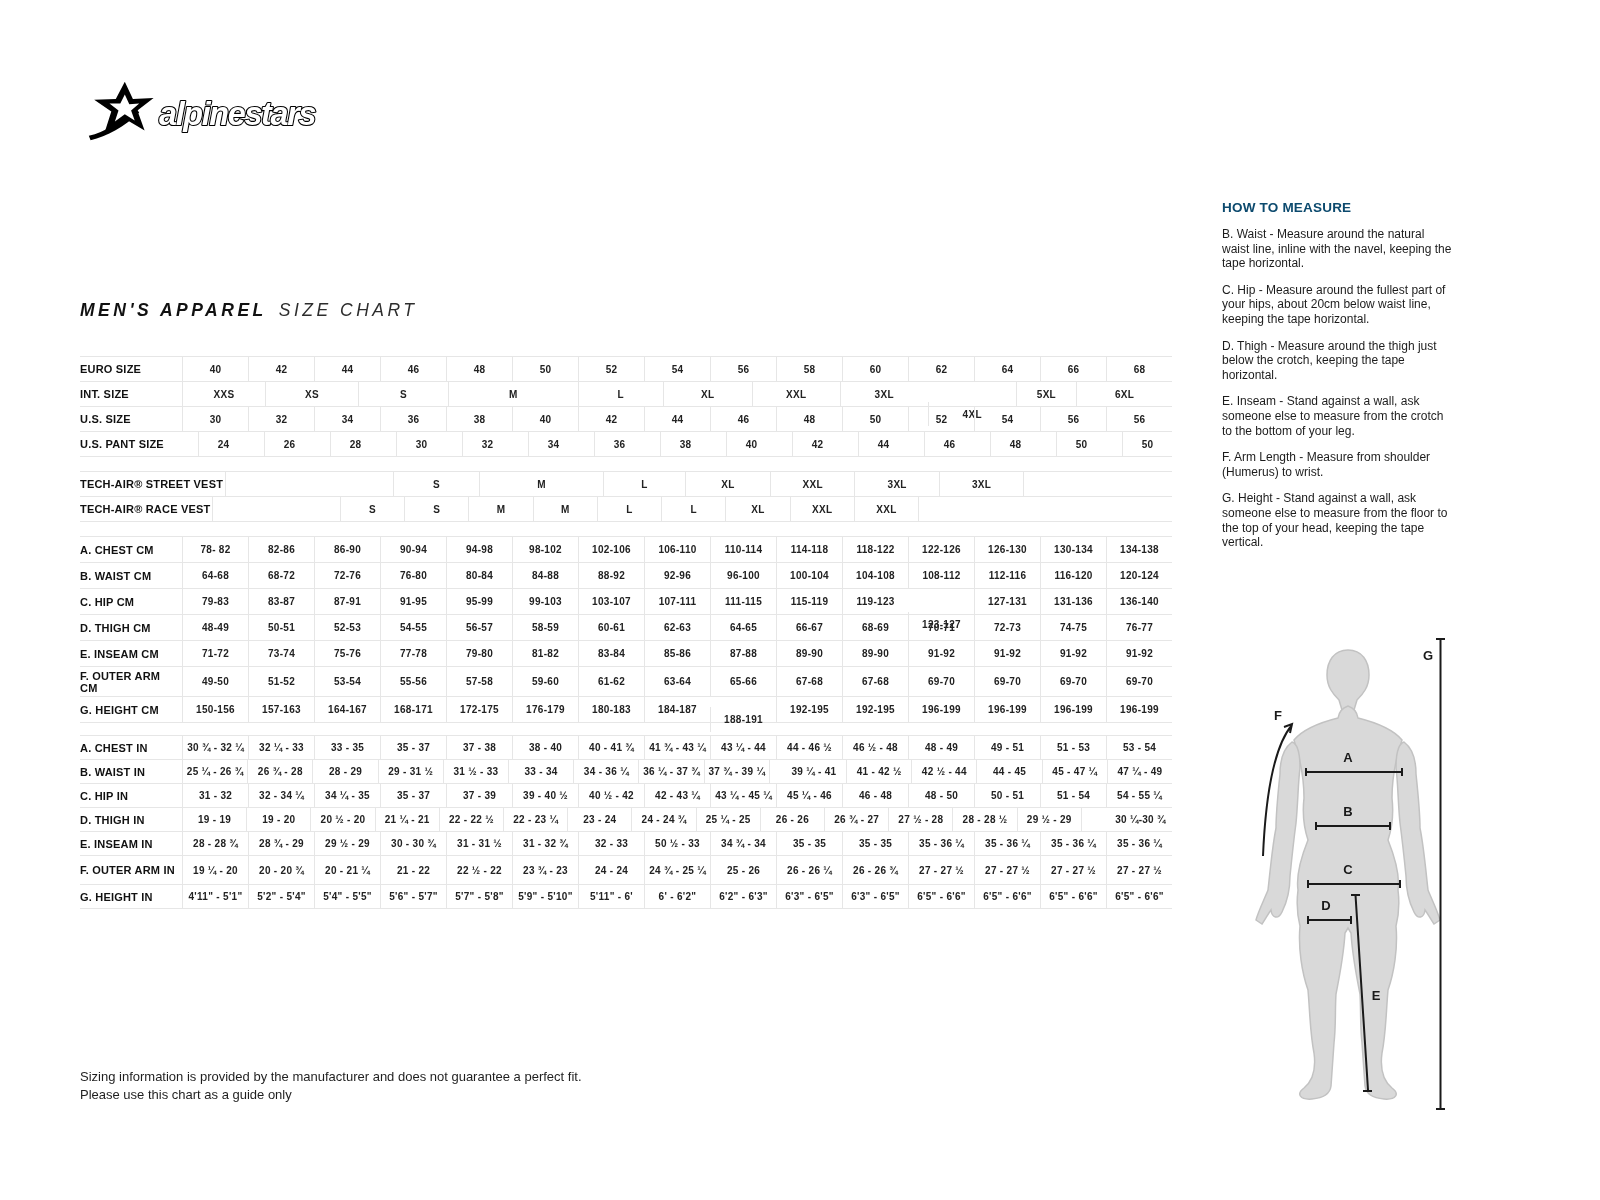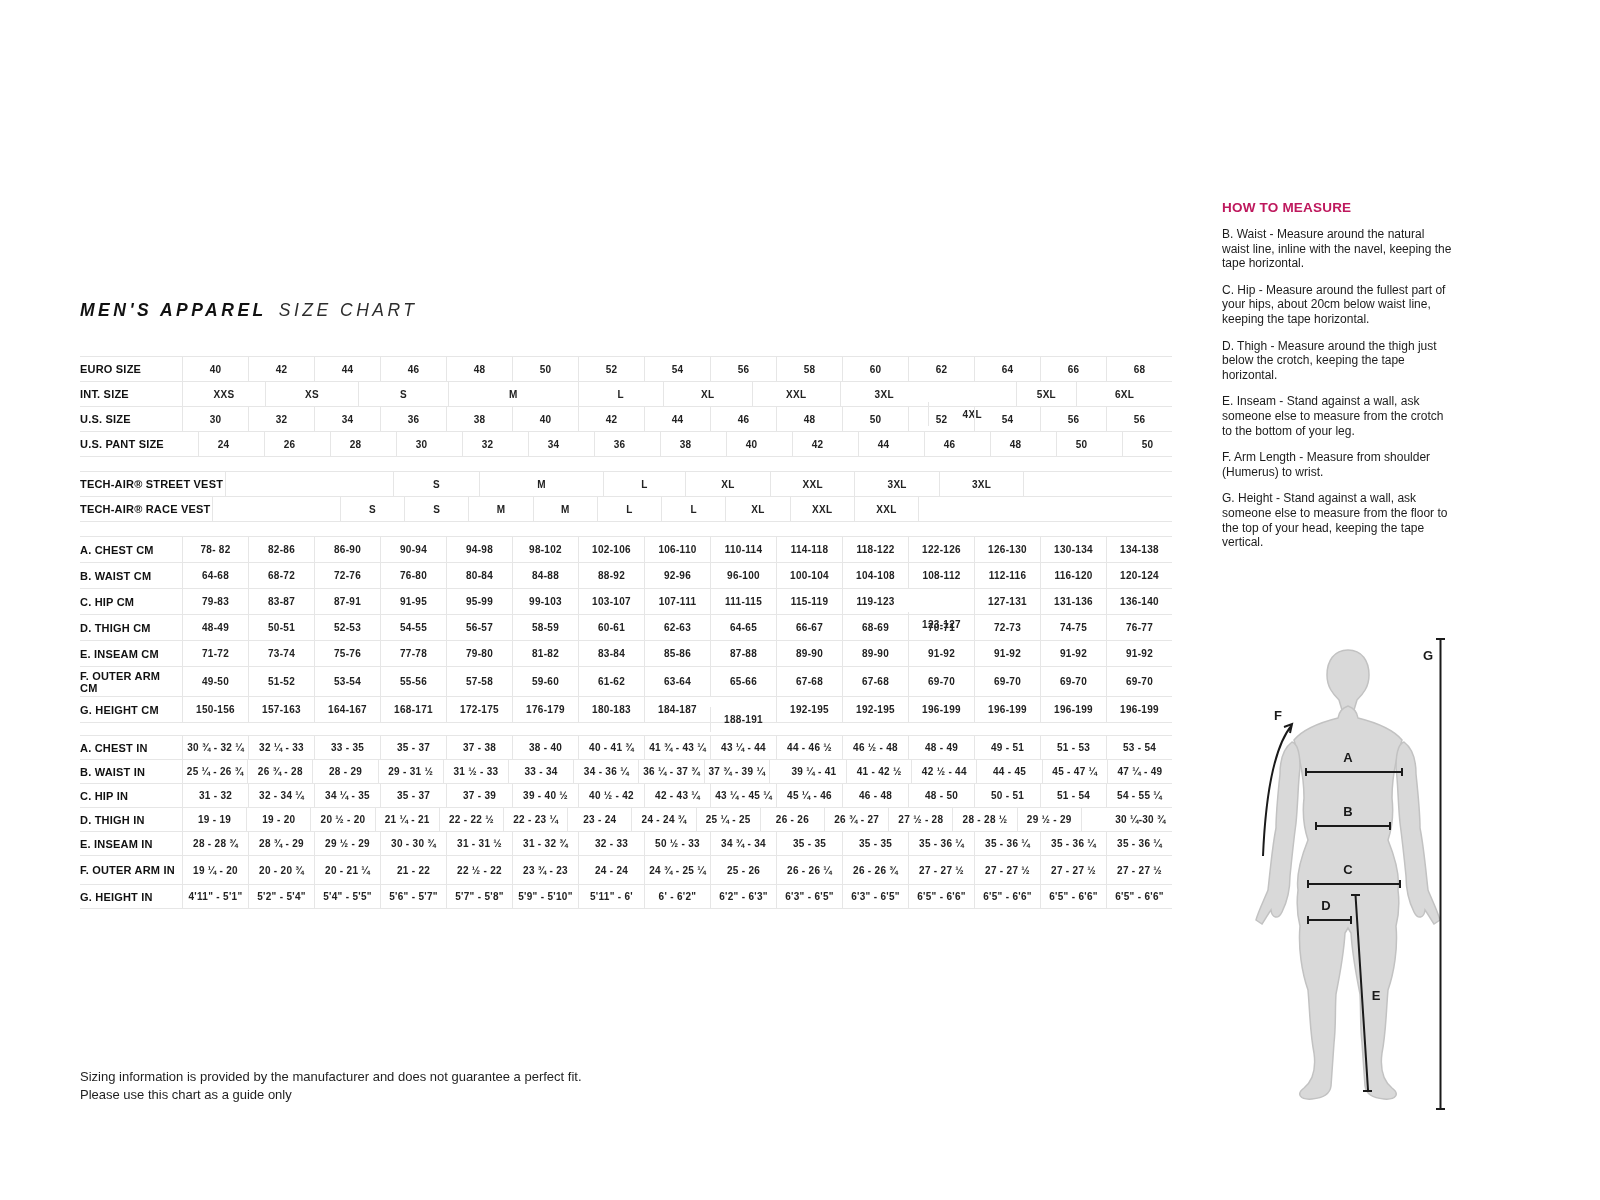--- a/index.html
+++ b/index.html
@@ -18,34 +18,42 @@
   .size-table .trow:last-child { border-bottom:1px solid #e6e6e6; }
   .tgap { border-top:1px solid #e6e6e6; }
   .tlabel { flex:0 0 102px; font-weight:700; font-size:11px; line-height:12px;
             letter-spacing:.2px; box-sizing:border-box; padding-right:2px; }
   .tlabel.nowrap { white-space:nowrap; overflow:visible; }
   .tcell { display:flex; align-items:center; justify-content:center; height:100%;
            border-left:1px solid #e6e6e6; font-weight:700; font-size:10px;
            letter-spacing:.3px; color:#222; white-space:nowrap; box-sizing:border-box; }
 
   .how-to { position:absolute; left:1222px; top:200px; width:230px; }
-  .ht-title { font-weight:700; font-size:13.5px; letter-spacing:.2px; color:#be185d; margin:0; }
+  .ht-title { font-weight:700; font-size:13.5px; letter-spacing:.2px; color:#0c4a6e; margin:0; }
   .ht-item { margin:12px 0 0 0; font-size:12px; line-height:14.6px; color:#1c1c1c; }
 
   .figure { position:absolute; left:1238px; top:628px; }
   .figure text { font-family:"Liberation Sans",sans-serif; font-size:13px; font-weight:700; fill:#1a1a1a; }
 
   .disclaimer { position:absolute; left:80px; top:1068px; font-size:13px;
                 line-height:17.5px; color:#1f1f1f; font-weight:400; }
 </style>
 </head>
 <body>
 
 <div class="page">
 
+  <div class="logo">
+    <svg width="270" height="63" viewBox="0 0 300 70">
+      <path d="M12,62 C30,58 46,48 62,28 L68,36 C52,52 32,62 14,67 Z" fill="#000"></path>
+      <polygon points="52,2 61,21 84,20 66,34 74,56 52,43 30,57 37,35 18,22 42,21" fill="#000"></polygon>
+      <polygon points="52,16 57,27 68,26 59,34 63,45 52,38 41,46 45,34 35,26 47,26" fill="#fff"></polygon>
+      <text x="90" y="50" font-size="36" font-weight="900" font-style="italic" letter-spacing="-1.5" fill="#ffffff" stroke="#000000" stroke-width="2.4" style="paint-order:stroke" stroke-linejoin="round">alpinestars</text>
+    </svg>
+  </div>
 
   <div class="title">
     <span class="t1">MEN'S APPAREL</span><span class="t2">SIZE CHART</span>
   </div>
 
   <div class="size-table">
       <div class="trow" style="height: 24px;">
         <div class="tlabel">EURO SIZE</div>
         <div class="tcell" style="flex: 66 1 0px;">40</div>
         <div class="tcell" style="flex: 66 1 0px;">42</div>

